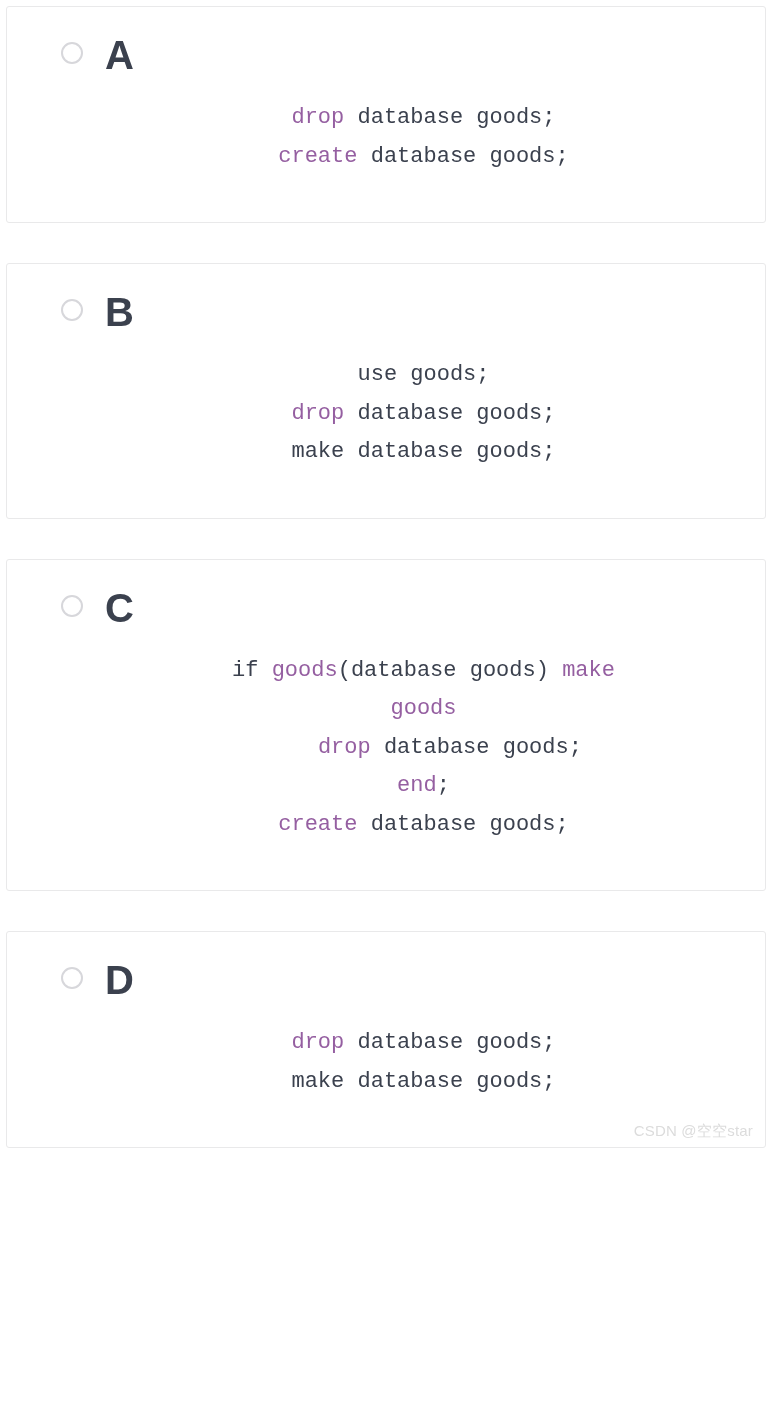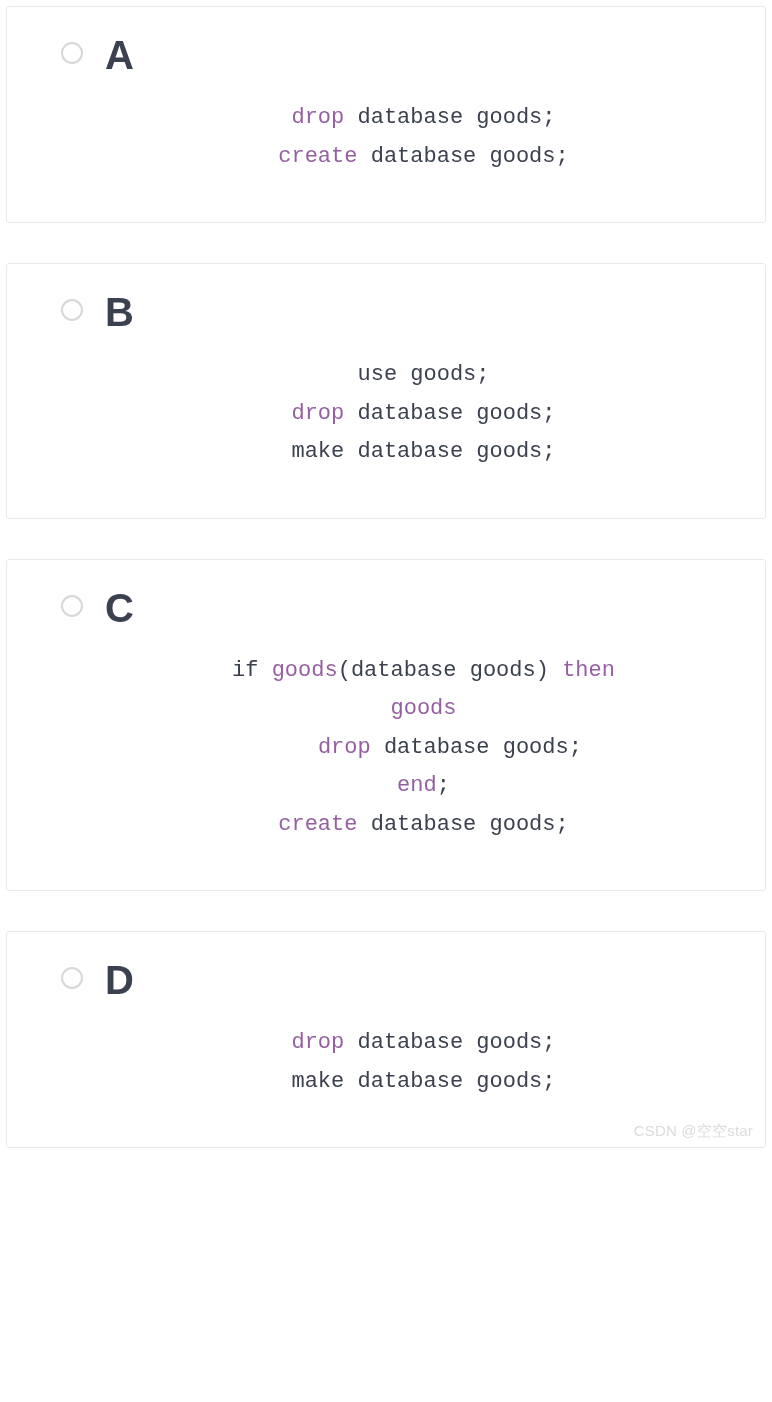--- a/index.html
+++ b/index.html
@@ -86,21 +86,21 @@
     <div class="code">use goods;
 <span class="kw">drop</span> database goods;
 make database goods;</div>
   </div>
 
   <div class="card">
     <div class="header-row">
       <span class="radio"></span>
       <span class="letter">C</span>
     </div>
-    <div class="code">if <span class="kw">goods</span>(database goods) <span class="kw">then</span>
+    <div class="code">if <span class="kw">goods</span>(database goods) <span class="kw">make</span>
 <span class="kw">goods</span>
     <span class="kw">drop</span> database goods;
 <span class="kw">end</span>;
 <span class="kw">create</span> database goods;</div>
   </div>
 
   <div class="card" style="margin-bottom:0;">
     <div class="header-row">
       <span class="radio"></span>
       <span class="letter">D</span>

